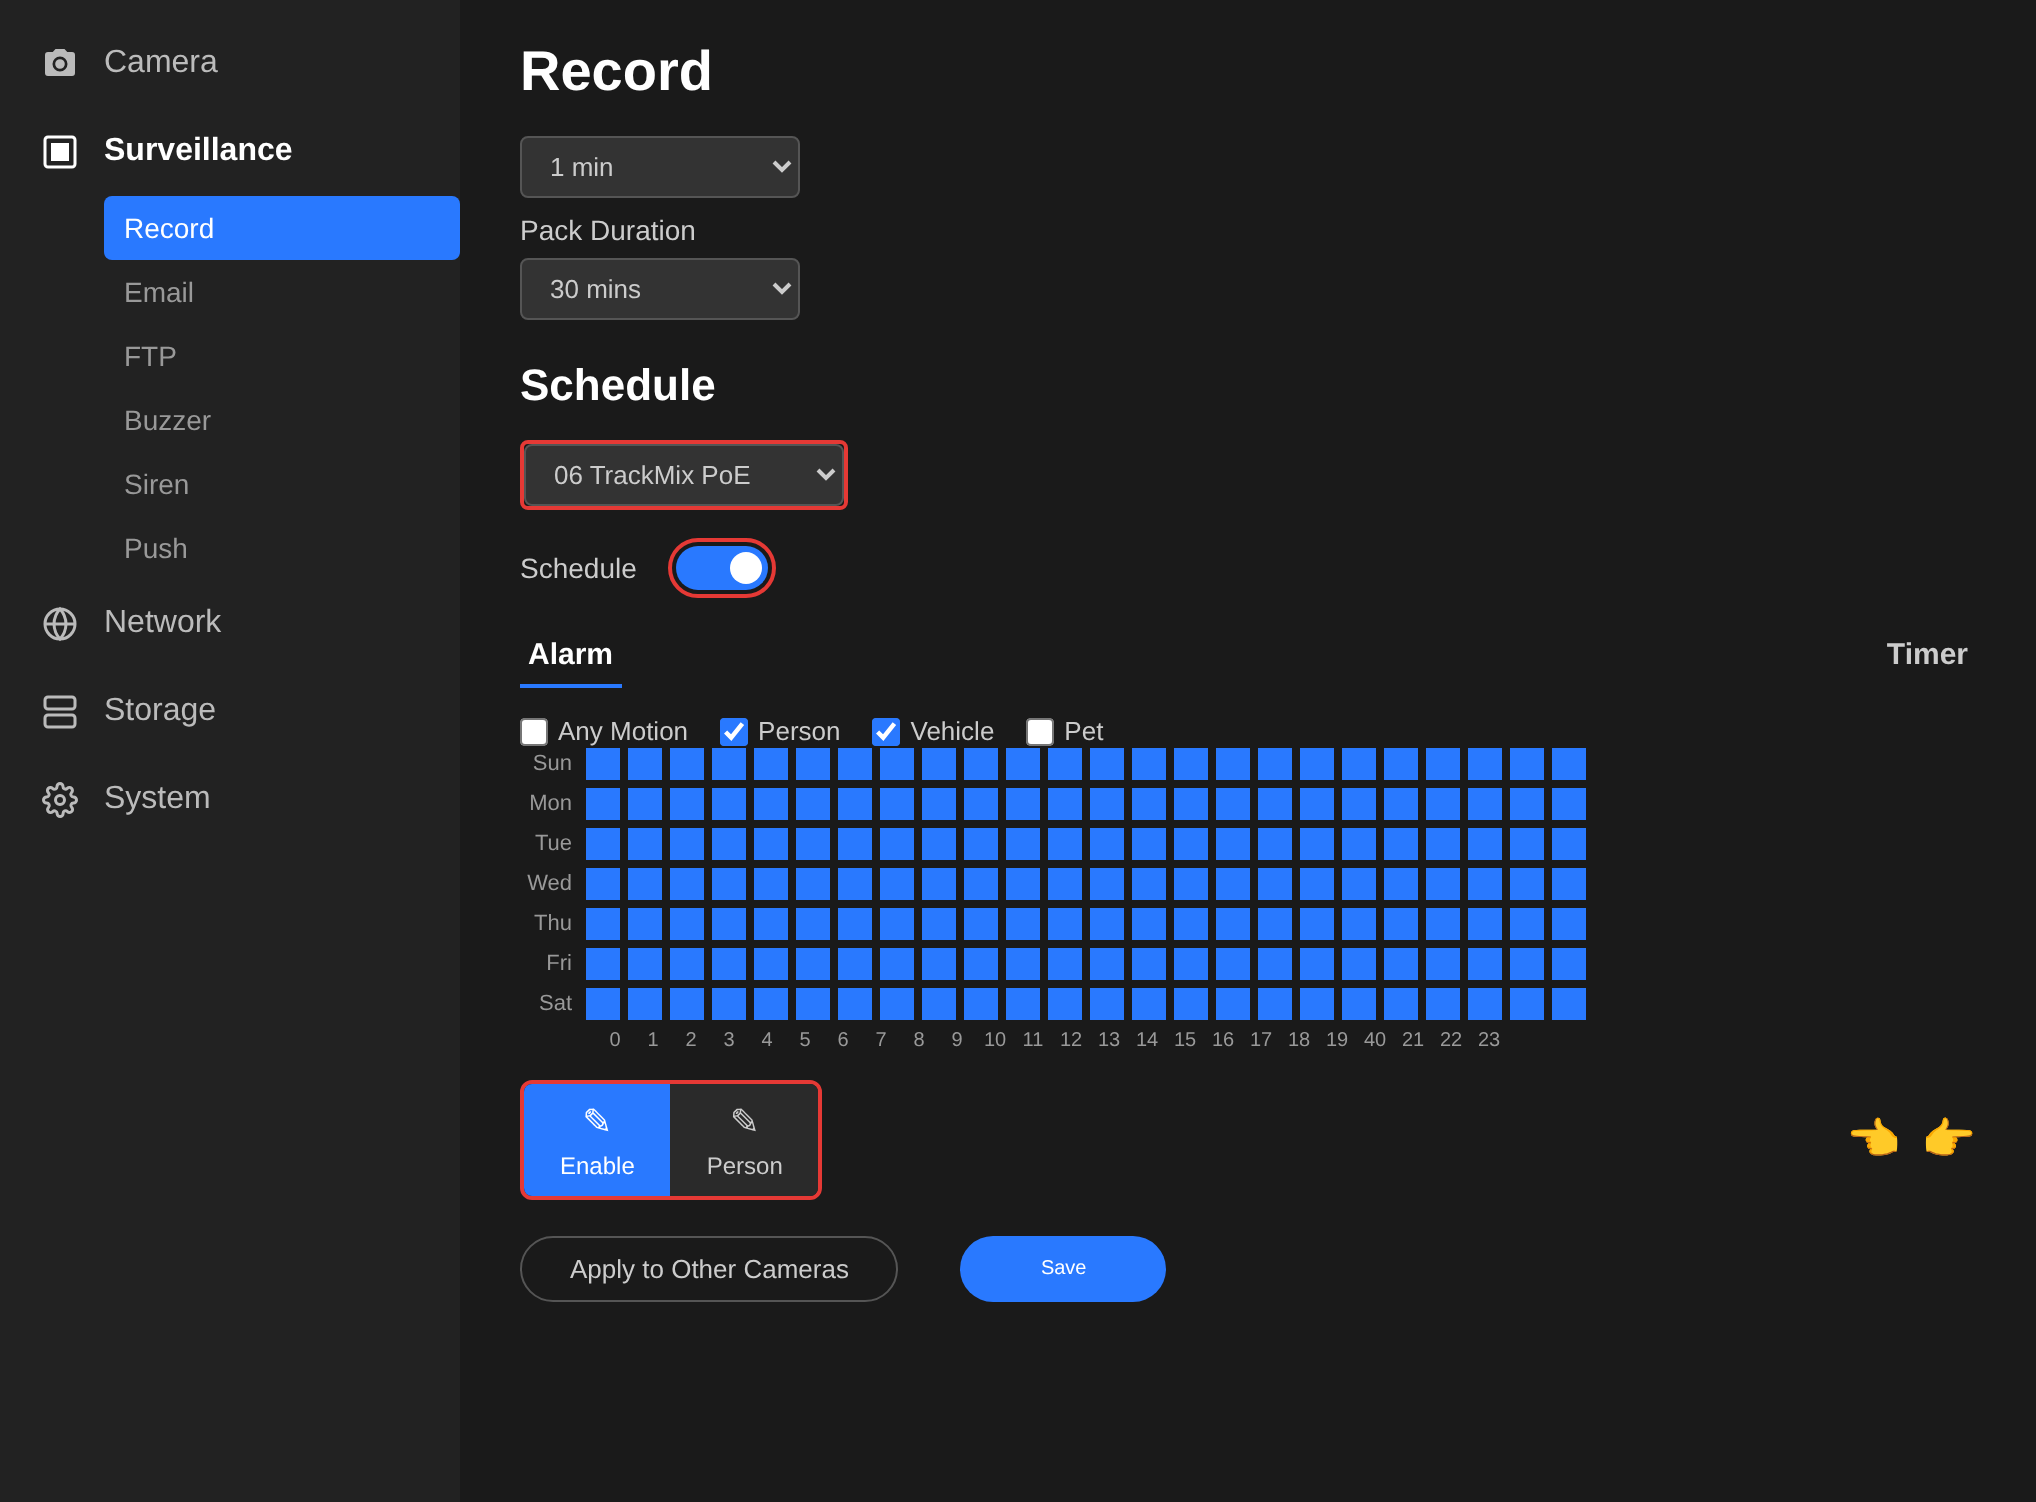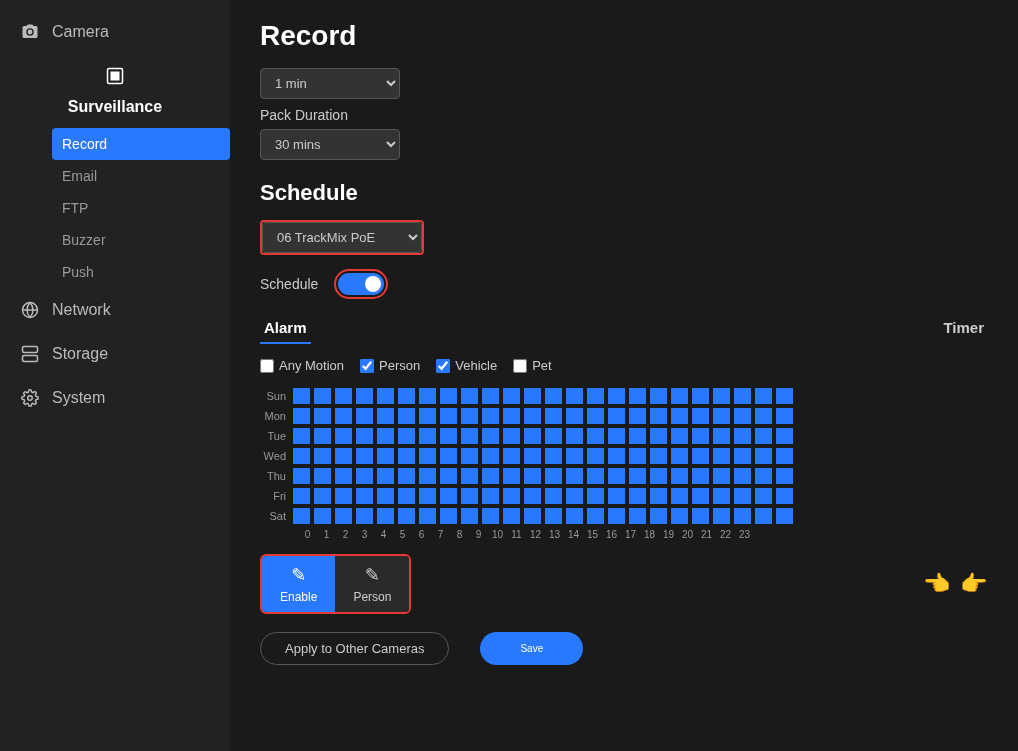--- a/index.html
+++ b/index.html
@@ -25,21 +25,21 @@
     }
     .sidebar-item {
       display: flex;
       align-items: center;
       padding: 12px 20px;
       cursor: pointer;
       color: #bbb;
       gap: 12px;
       font-size: 16px;
     }
-    .sidebar-item.active-parent { color: #fff; font-weight: bold; flex-direction: column; }
+    .sidebar-item.active-parent { color: #fff; font-weight: bold; }
     .sidebar-icon {
       width: 20px;
       height: 20px;
       display: flex;
       align-items: center;
       justify-content: center;
       color: #bbb;
       flex-shrink: 0;
     }
     .sub-menu {
@@ -175,21 +175,20 @@
     .tab.active {
       color: #fff;
       border-bottom: 2px solid #2979ff;
     }
 
     
     .checkbox-row {
       display: flex;
       align-items: center;
       gap: 16px;
-      margin-bottom: 14px;
     }
     .checkbox-item {
       display: flex;
       align-items: center;
       gap: 5px;
       color: #ccc;
       font-size: 13px;
     }
     .checkbox-item input[type="checkbox"] {
       accent-color: #2979ff;
@@ -335,20 +334,21 @@
         </svg>
     </span>
     <span style="color:#fff;font-weight:bold;">Surveillance</span>
   </div>
 
   <div class="sub-menu">
     <div class="sub-item active">Record</div>
     <div class="sub-item">Email</div>
     <div class="sub-item">FTP</div>
     <div class="sub-item">Buzzer</div>
+    <div class="sub-item">Siren</div>
     <div class="sub-item">Push</div>
   </div>
 
   <div class="sidebar-item">
     <span class="sidebar-icon">
       <svg width="18" height="18" viewBox="0 0 24 24" fill="none" stroke="#bbb" stroke-width="2">
           <circle cx="12" cy="12" r="10"></circle>
           <line x1="2" y1="12" x2="22" y2="12"></line>
           <path d="M12 2a15.3 15.3 0 0 1 4 10 15.3 15.3 0 0 1-4 10 15.3 15.3 0 0 1-4-10 15.3 15.3 0 0 1 4-10z"></path>
         </svg>
@@ -672,21 +672,21 @@
         <div class="hour-label">10</div>
         <div class="hour-label">11</div>
         <div class="hour-label">12</div>
         <div class="hour-label">13</div>
         <div class="hour-label">14</div>
         <div class="hour-label">15</div>
         <div class="hour-label">16</div>
         <div class="hour-label">17</div>
         <div class="hour-label">18</div>
         <div class="hour-label">19</div>
-        <div class="hour-label">20</div>
+        <div class="hour-label">40</div>
         <div class="hour-label">21</div>
         <div class="hour-label">22</div>
         <div class="hour-label">23</div>
       </div>
   </div>
 
   
   <div class="action-buttons-row">
     <div class="enable-disable-wrapper">
       <div class="action-btn enable">

